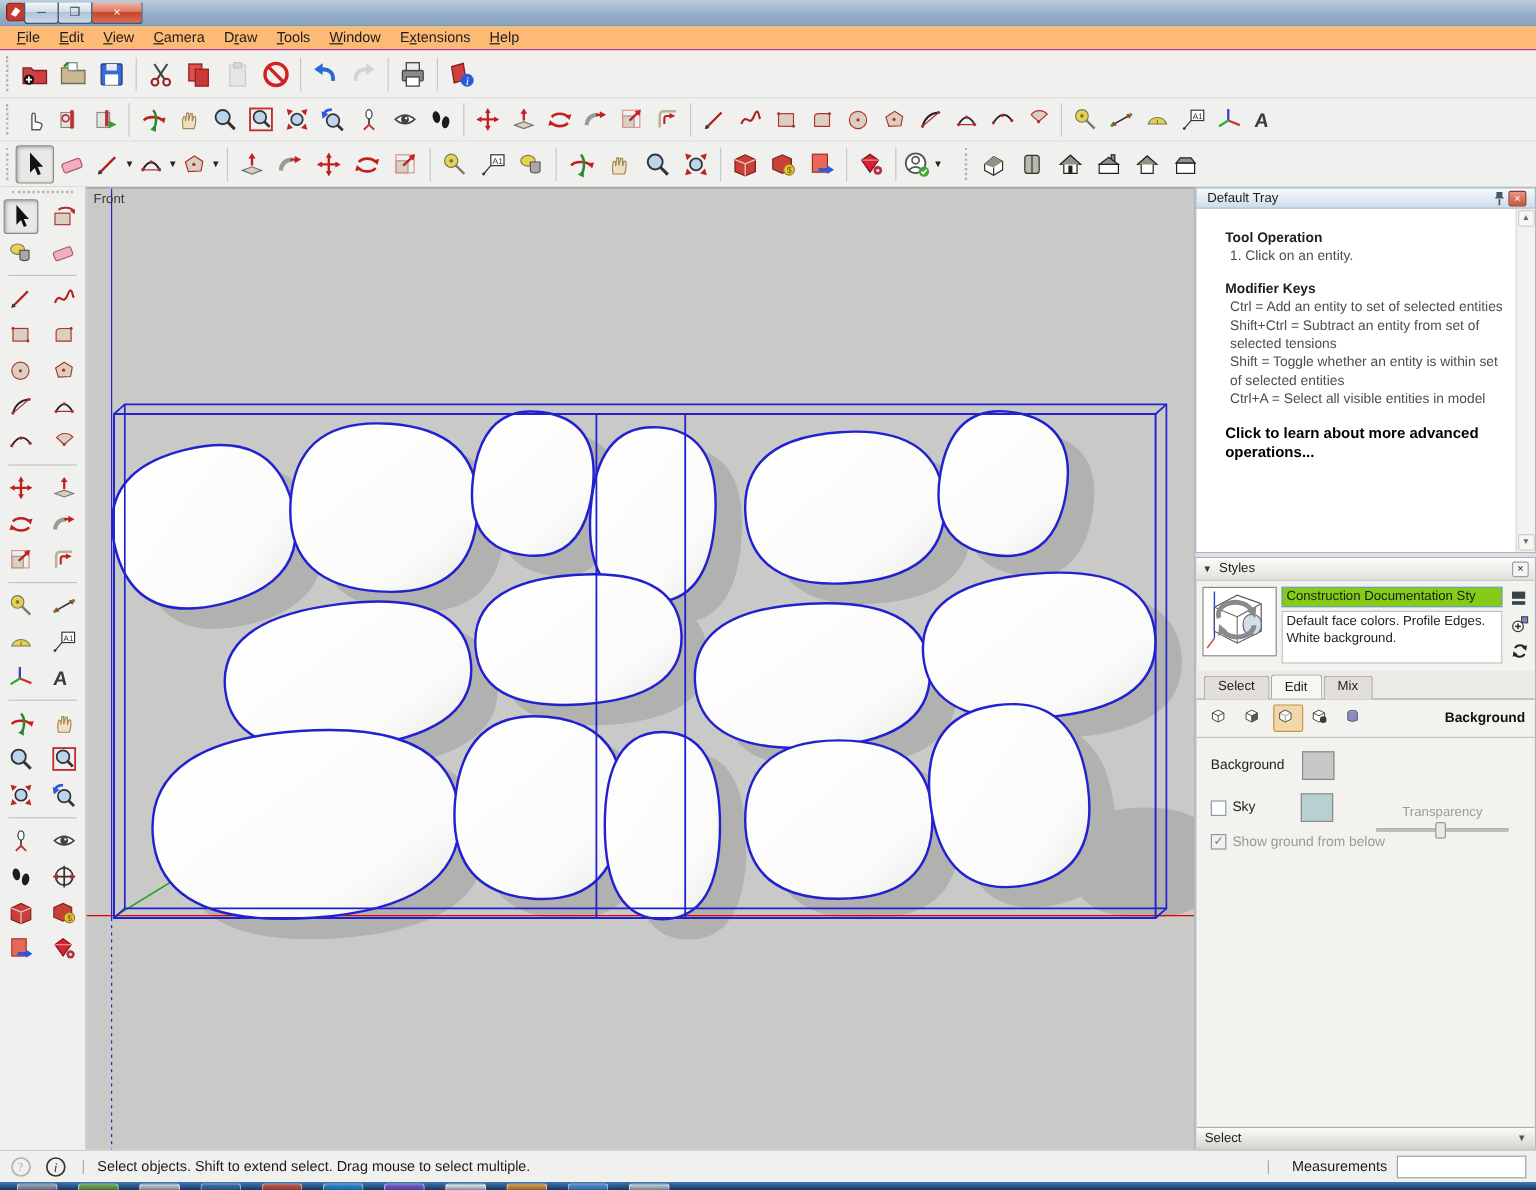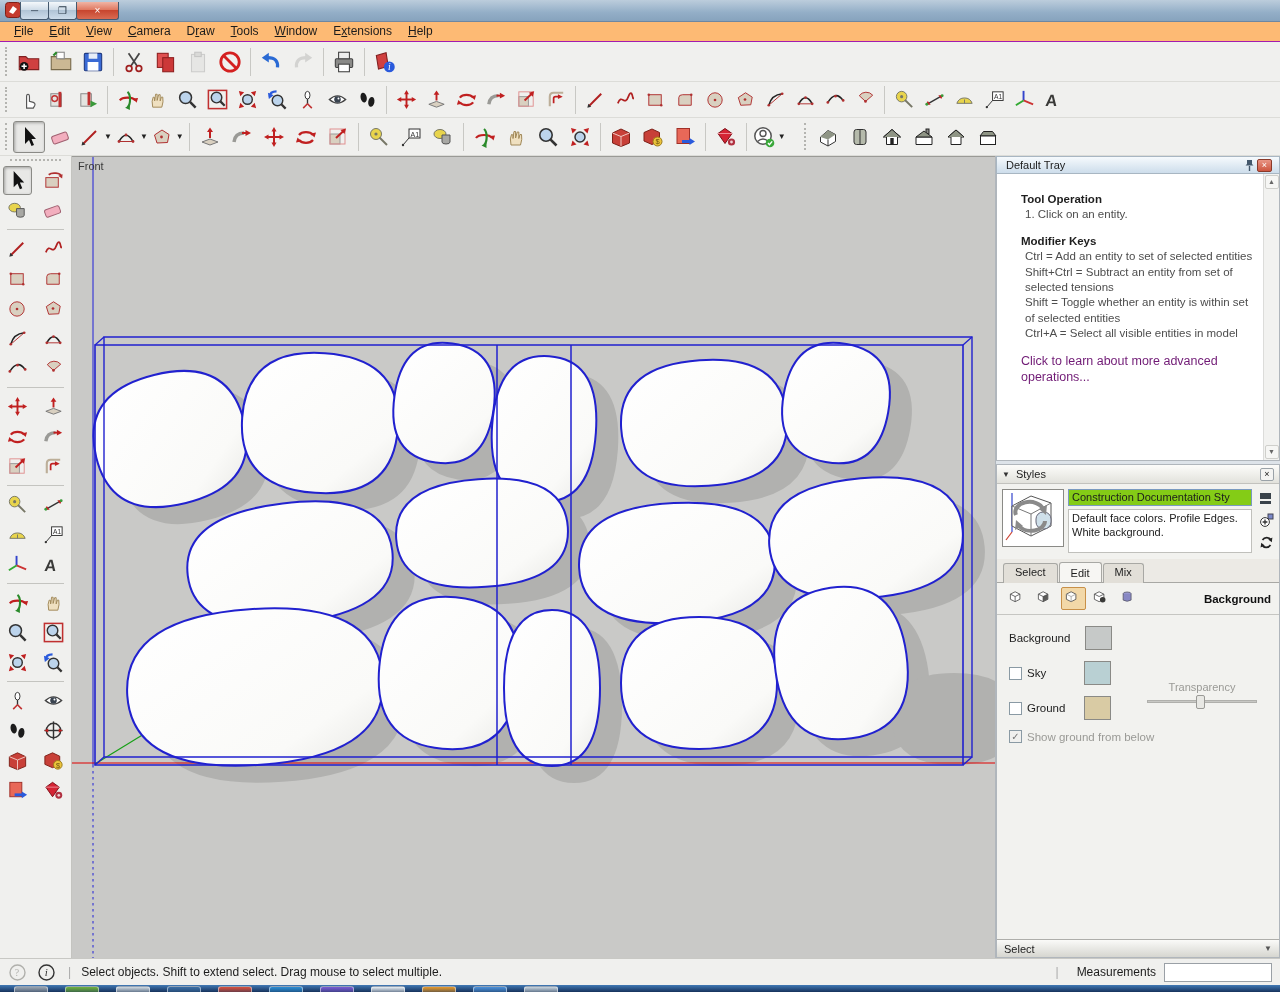--- a/index.html
+++ b/index.html
@@ -40,21 +40,21 @@
   .view-label{position:absolute;top:3px;left:6px;font-size:11px;color:#3a3a3a;z-index:3}
   svg.scene{position:absolute;left:0;top:0;width:100%;height:100%}
   
   .tray{width:285px;background:#dde3e9;display:flex;flex-direction:column;border-left:1px solid #b0b6bc}
   .tray-header{height:18px;background:linear-gradient(#f6fafd,#cdddeb);border:1px solid #a8b6c2;display:flex;align-items:center;padding:0 7px;font-size:11px}
   .tray-header .t{flex:1;margin-left:2px}
   .pinbtn,.tray-close{width:15px;height:13px;display:flex;align-items:center;justify-content:center;font-size:9px;border:1px solid transparent}
   .tray-close{background:linear-gradient(#e89484,#ce5640);border:1px solid #8a3a2a;color:#fff;border-radius:2px;line-height:9px}
   .instructor{position:relative;background:#fff;height:287px;border:1px solid #b0b6bc;border-top:none;padding:7px 24px 0 28px;color:#4d4d4d;font-size:11.5px;line-height:1.34;overflow:hidden}
   .instructor .ih{color:#1e1e1e;font-weight:bold;margin-top:11px;margin-left:-4px}
-  .instructor .ilink{color:#701a75;font-weight:normal;margin-top:11px;margin-left:-4px;font-size:12.5px;cursor:pointer}
+  .instructor .ilink{color:#000000;font-weight:bold;margin-top:11px;margin-left:-4px;font-size:12.5px;cursor:pointer}
   .iscroll{position:absolute;right:0;top:0;bottom:0;width:16px;background:#f2f2f0;border-left:1px solid #dcdcda;display:flex;flex-direction:column;align-items:center;justify-content:space-between;padding:1px 0;font-size:7px;color:#666}
   .sarr{width:14px;height:14px;background:#f6f6f4;border:1px solid #cfcfcb;display:flex;align-items:center;justify-content:center;border-radius:2px}
   .styles-panel{margin-top:3px;flex:1;display:flex;flex-direction:column;background:#f2f2ef;border:1px solid #b0b6bc;overflow:hidden}
   .sp-header{height:19px;display:flex;align-items:center;background:linear-gradient(#fcfcfa,#e2e2dc);border-bottom:1px solid #c2c2be;padding:0 5px;font-size:11px}
   .sp-header .tri{font-size:8px;margin-right:6px;color:#333}
   .sp-header .t{flex:1;font-weight:bold;font-weight:normal}
   .sp-close{width:14px;height:13px;border:1px solid #9aa2a8;background:#f4f4f2;display:flex;align-items:center;justify-content:center;font-size:9px;border-radius:2px}
   .sp-preview{display:flex;padding:5px 3px 4px 5px;gap:4px}
   .thumb{width:62px;height:58px;background:#fff;border:1px solid #8a8a86}
   .fields{flex:1;display:flex;flex-direction:column;gap:3px;min-width:0}
@@ -69,21 +69,21 @@
   .strip-btn{width:25px;height:23px;display:flex;align-items:center;justify-content:center;border:1px solid transparent;border-radius:2px}
   .strip-btn.sel{background:#f2d8a8;border:1px solid #c89048}
   .strip-label{margin-left:auto;font-weight:bold;font-size:11.5px;color:#111}
   .bgrows{padding:10px 12px 0;font-size:11.5px;color:#222;position:relative}
   .bgrow{display:flex;align-items:center;margin-bottom:9px;height:26px}
   .bgrow .lbl{width:62px}
   .cb{width:13px;height:13px;border:1px solid #8a9aa4;background:#fff;margin-right:5px;flex:none;font-size:10px;line-height:11px;text-align:center;color:#777}
   .cb.checked{background:#f0f0ee}
   .swatch{width:27px;height:24px;border:1px solid #8a8a86;margin-left:14px}
   .swatch.bg2{margin-left:0}
-  .transp{position:absolute;left:150px;top:66px;width:110px;color:#9a9a96;font-size:11px;text-align:center}
+  .transp{position:absolute;left:150px;top:56px;width:110px;color:#9a9a96;font-size:11px;text-align:center}
   .slider{position:relative;height:3px;background:#c8c8c4;border:1px solid #b0b0ac;margin-top:7px}
   .slider .th{position:absolute;left:48px;top:-6px;width:9px;height:14px;background:#e8e8e4;border:1px solid #9a9a96;border-radius:2px}
   .showground{display:flex;align-items:center;color:#9a9a96;margin-top:2px}
   .select-bar{margin-top:auto;height:18px;background:linear-gradient(#fafaf8,#d6d6d0);border-top:1px solid #aeaeaa;display:flex;align-items:center;padding:0 7px;font-size:11px;color:#222}
   .select-bar .arr{margin-left:auto;font-size:8px;color:#555}
   
   .statusbar{height:27px;background:#f0f0ee;border-top:1px solid #c8c8c4;display:flex;align-items:center;padding:0 8px;font-size:12px}
   .sb-icon{width:19px;height:19px;margin-right:10px}
   .sb-sep{color:#aaa;margin:0 10px 0 2px}
   .sb-right{margin-left:auto;display:flex;align-items:center;gap:8px}
@@ -1398,25 +1398,20 @@
       <div class="bgrows">
         <div class="bgrow">
           <span class="lbl">Background</span>
           <span class="swatch" id="sw-bg" style="background: rgb(198, 201, 200);"></span>
         </div>
         <div class="bgrow">
           <span class="cb" id="cb-sky"></span>
           <span class="lbl" style="width:57px">Sky</span>
           <span class="swatch bg2" id="sw-sky" style="background: rgb(185, 208, 211);"></span>
         </div>
-        <div class="bgrow">
-          <span class="cb" id="cb-ground"></span>
-          <span class="lbl" style="width:57px">Ground</span>
-          <span class="swatch bg2" id="sw-ground" style="background: rgb(217, 203, 164);"></span>
-        </div>
         <div class="transp">
           <div>Transparency</div>
           <div class="slider">
               <span class="th"></span>
             </div>
         </div>
         <div class="showground">
           <span class="cb checked" id="cb-showground">✓</span>
           <span>Show ground from below</span>
         </div>

